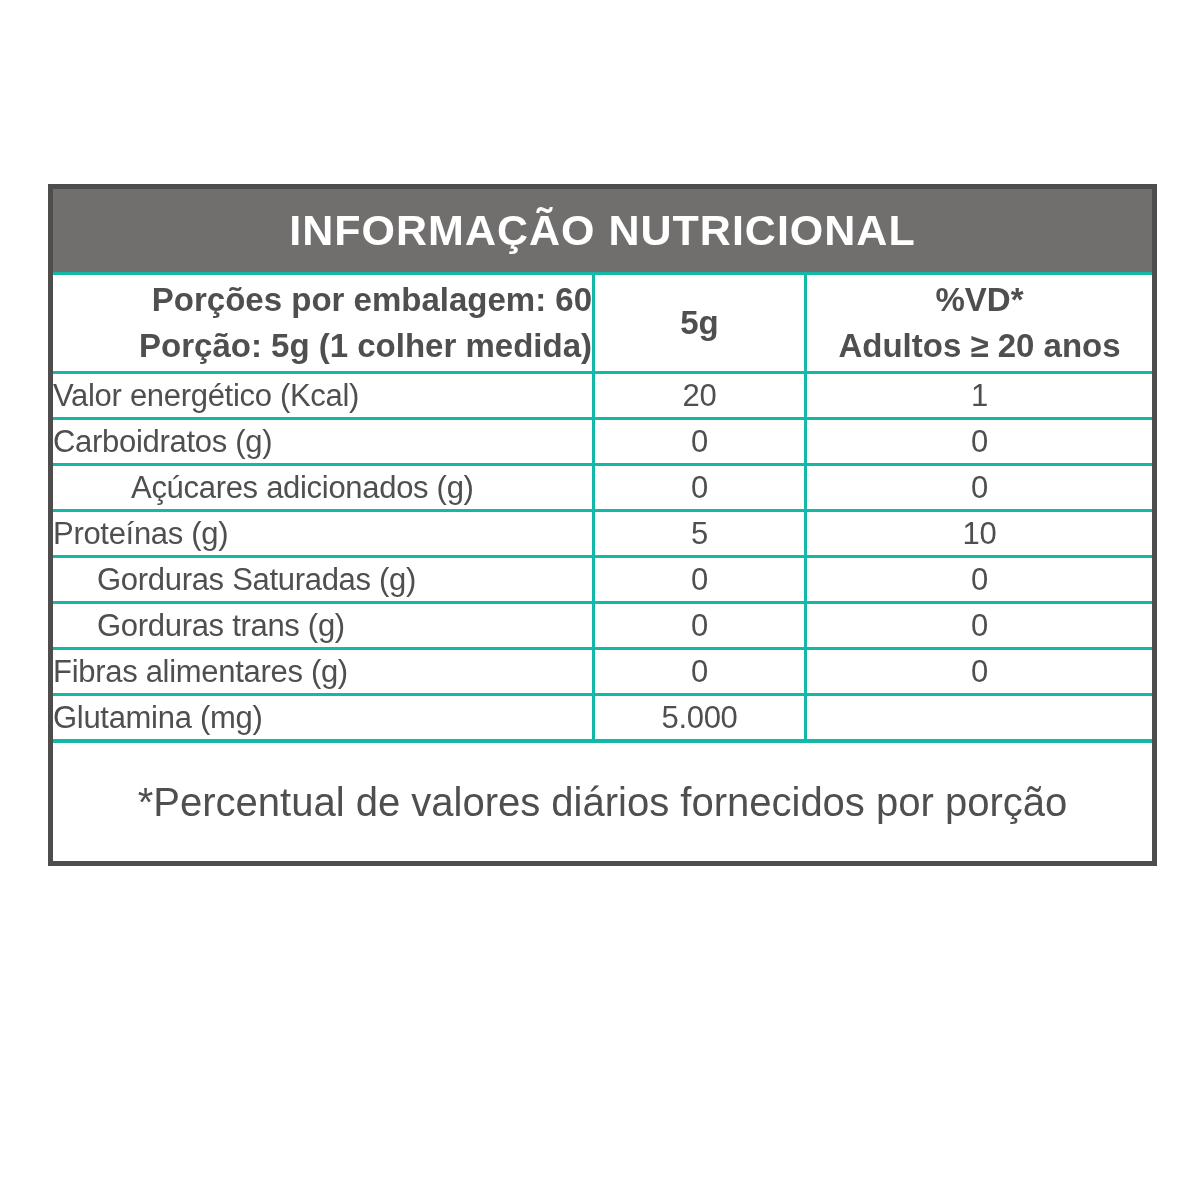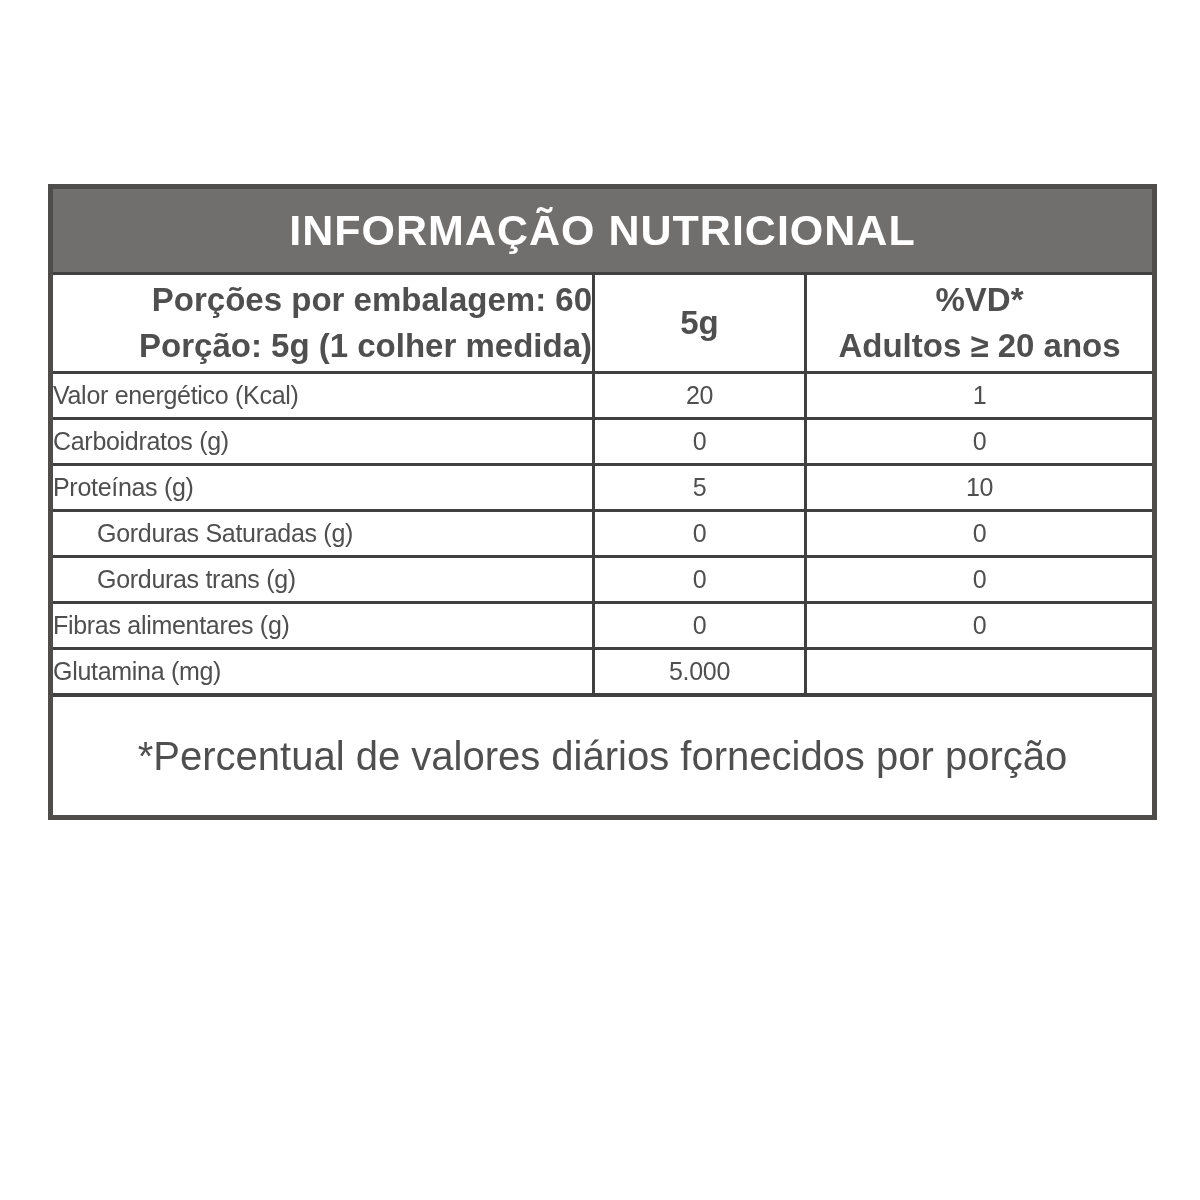--- a/index.html
+++ b/index.html
@@ -19,21 +19,21 @@
   table.nutrition {
     position: absolute;
     left: 48px;
     top: 184px;
     width: 1104px;
     border-collapse: collapse;
     table-layout: fixed;
     border: 5px solid #4f4c4c;
   }
   table.nutrition td {
-    border: 3px solid #404040;
+    border: 3px solid #14b8a6;
     padding: 0;
     vertical-align: middle;
     overflow: hidden;
     white-space: nowrap;
   }
   td.title-cell {
     background: #716e6e;
     height: 83px;
     text-align: center;
     color: #ffffff;
@@ -50,21 +50,21 @@
     text-align: right;
     padding-left: 10px;
     line-height: 1.38;
   }
   td.head-center, td.head-right {
     text-align: center;
     line-height: 1.38;
   }
   tr.data-row td {
     height: 43px;
-    font-size: 25px;
+    font-size: 31px;
     letter-spacing: -0.3px;
   }
   td.lbl {
     text-align: left;
     padding-left: 10px;
   }
   td.lbl.ind-1 { padding-left: 44px; }
   td.lbl.ind-2 { padding-left: 78px; }
   td.val, td.vd {
     text-align: center;
@@ -107,20 +107,25 @@
         <td class="lbl">Valor energético (Kcal)</td>
         <td class="val">20</td>
         <td class="vd">1</td>
       </tr>
       <tr class="data-row">
         <td class="lbl">Carboidratos (g)</td>
         <td class="val">0</td>
         <td class="vd">0</td>
       </tr>
       <tr class="data-row">
+        <td class="lbl ind-2">Açúcares adicionados (g)</td>
+        <td class="val">0</td>
+        <td class="vd">0</td>
+      </tr>
+      <tr class="data-row">
         <td class="lbl">Proteínas (g)</td>
         <td class="val">5</td>
         <td class="vd">10</td>
       </tr>
       <tr class="data-row">
         <td class="lbl ind-1">Gorduras Saturadas (g)</td>
         <td class="val">0</td>
         <td class="vd">0</td>
       </tr>
       <tr class="data-row">

